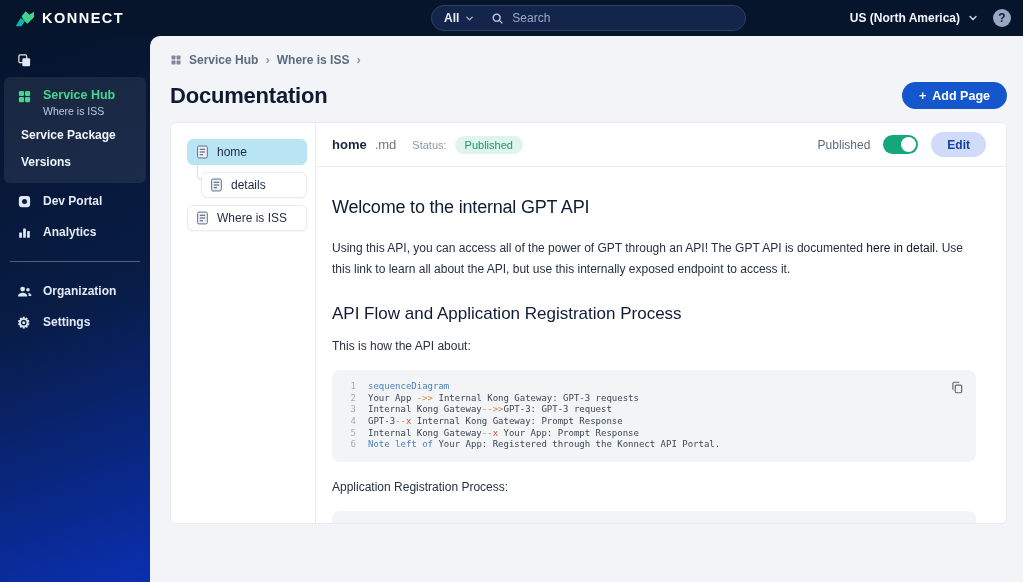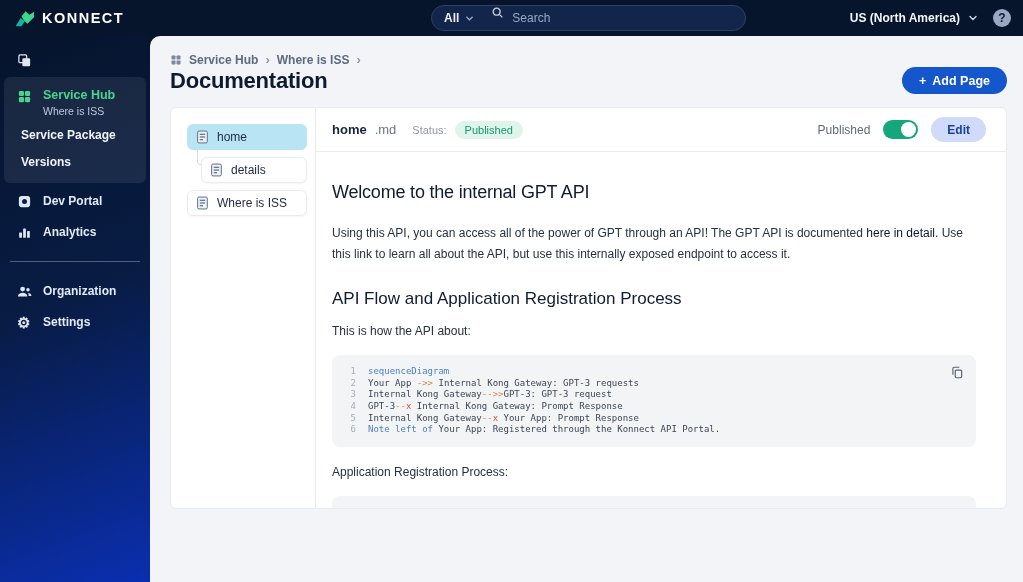--- a/index.html
+++ b/index.html
@@ -4,21 +4,21 @@
 <style>
   * { margin:0; padding:0; box-sizing:border-box; }
   html,body { background:#06142c; }
   body { font-family:"Liberation Sans", sans-serif; }
   .app { width:1023px; height:582px; overflow:hidden; display:flex; flex-direction:column; background:#06142c; }
 
   
   .topbar { position:relative; height:36px; flex:0 0 36px; background:#06142c; display:flex; align-items:center; padding:0 14px; }
   .logo { display:flex; align-items:center; gap:8px; cursor:pointer; }
   .logo-text { color:#ffffff; font-weight:bold; font-size:14.5px; letter-spacing:1.5px; }
-  .searchbar { position:absolute; left:431px; top:5px; width:315px; height:26px; background:#13254a; border:1px solid #2d4066; border-radius:14px; display:flex; padding:0 12px; gap:8px; }
+  .searchbar { position:absolute; left:431px; top:5px; width:315px; height:26px; background:#13254a; border:1px solid #2d4066; border-radius:14px; display:flex; align-items:center; padding:0 12px; gap:8px; }
   .scope { display:flex; align-items:center; gap:5px; color:#e8edf6; font-size:12px; font-weight:bold; cursor:pointer; padding-right:8px; }
   .scope .chev { width:11px; height:11px; color:#aab8d4; }
   .searchbar input { flex:1; background:transparent; border:none; outline:none; color:#ec4899; font-size:12px; font-family:"Liberation Sans",sans-serif; }
   .searchbar input::placeholder { color:#9aa9c7; }
   .top-right { position:absolute; right:12px; top:0; height:36px; display:flex; align-items:center; gap:14px; }
   .region { display:flex; align-items:center; gap:7px; color:#f2f5fa; font-size:12px; font-weight:bold; cursor:pointer; }
   .region .chev { width:12px; height:12px; color:#cfd8e8; }
   .help-btn { width:18px; height:18px; border-radius:50%; background:#9aa7c2; color:#0b1a38; font-size:12px; font-weight:bold; display:flex; align-items:center; justify-content:center; cursor:pointer; }
 
   
@@ -33,21 +33,21 @@
   .hub-sub { color:#bcc9df; font-size:10.5px; margin-top:2px; }
   .nav-sub { height:27px; display:flex; align-items:center; padding-left:17px; font-size:12px; font-weight:bold; color:#f0f4fa; cursor:pointer; }
   .nav-divider { border-top:1px solid rgba(255,255,255,0.3); margin:15px 10px 15px 10px; }
   .gear-glyph { font-size:15px; line-height:15px; color:#dfe7f2; }
 
   
   .main { flex:1; background:#f2f4f7; border-top-left-radius:10px; padding:16px 16px 0 20px; min-width:0; }
   .breadcrumb { display:flex; align-items:center; gap:7px; color:#5c6b80; font-size:12px; font-weight:bold; }
   .breadcrumb .bc-link { cursor:pointer; }
   .bc-sep { color:#8b97a8; font-size:13px; }
-  .title-row { display:flex; align-items:center; }
+  .title-row { display:flex; align-items:center; margin-top:15px; }
   .page-title { font-size:22px; font-weight:bold; color:#0d1a30; letter-spacing:-0.2px; }
   .add-page { margin-left:auto; background:#1456cb; color:#ffffff; border:none; border-radius:15px; height:27px; padding:0 17px; font-size:12.5px; font-weight:bold; font-family:"Liberation Sans",sans-serif; display:flex; align-items:center; gap:6px; cursor:pointer; }
 
   
   .card { margin-top:13px; background:#ffffff; border:1px solid #e9ebef; border-radius:6px; height:402px; display:flex; overflow:hidden; }
   .tree { width:145px; flex:0 0 145px; border-right:1px solid #e9ebef; padding:16px 8px 16px 16px; position:relative; }
   .tree-item { height:26px; border-radius:6px; display:flex; align-items:center; gap:8px; padding:0 8px; font-size:12px; color:#1d2940; background:#ffffff; border:1px solid #e9ebef; box-shadow:0 1px 2px rgba(20,30,60,0.04); margin-bottom:7px; cursor:pointer; position:relative; z-index:1; }
   .tree-item.selected { background:#b9e4f4; border-color:#b9e4f4; box-shadow:none; }
   .tree-item.indent1 { margin-left:14px; }
   .tree-item .ticon { width:13px; height:14px; flex:0 0 13px; display:flex; }

